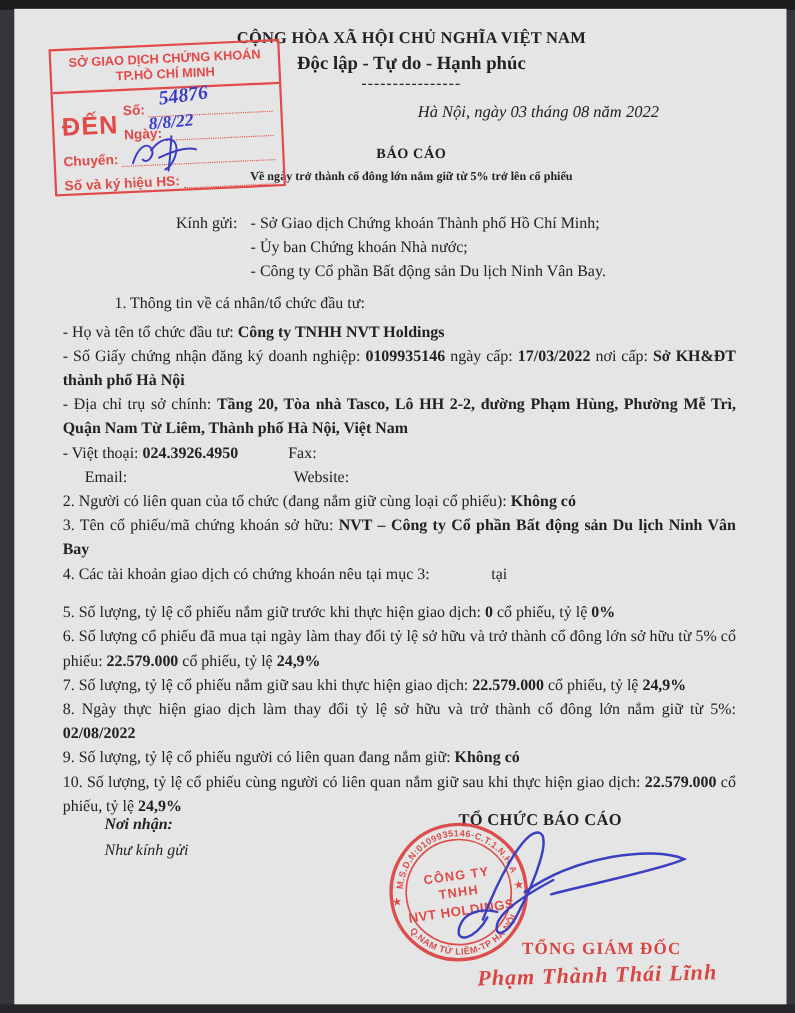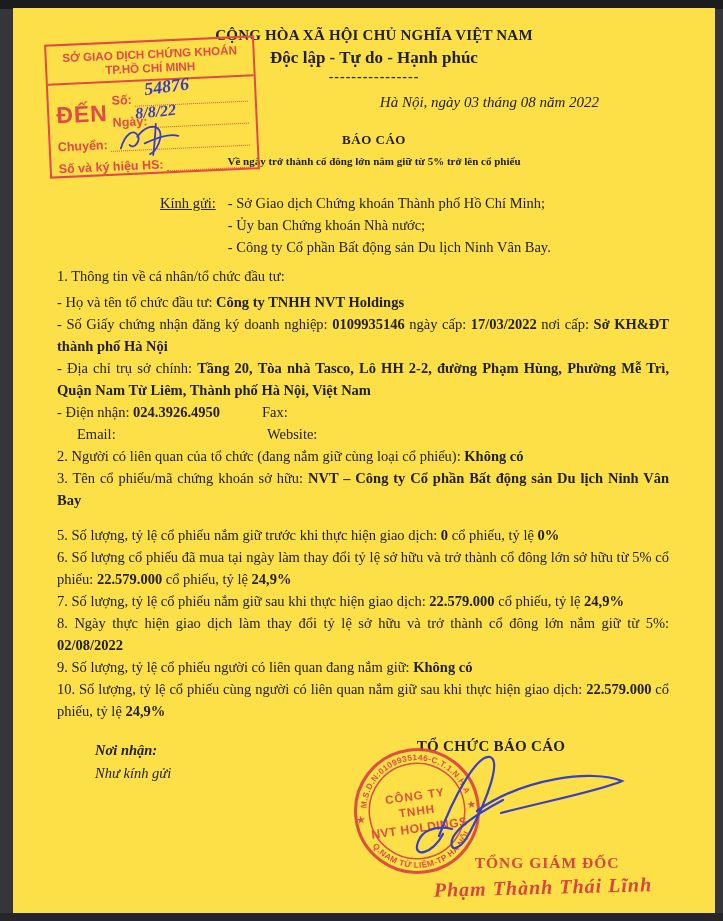--- a/index.html
+++ b/index.html
@@ -1,42 +1,42 @@
 <!DOCTYPE html>
 <html><head>
 <meta charset="utf-8">
 <style>
   html,body{margin:0;padding:0;}
   .scan{position:relative;width:723px;height:921px;background:#36363a;overflow:hidden;
         font-family:"Liberation Serif",serif;}
   .scan::before{content:"";position:absolute;left:0;top:0;width:723px;height:9px;background:#1c1c1e;}
   .scan::after{content:"";position:absolute;left:0;bottom:0;width:723px;height:8px;background:#26262a;}
-  .page{position:absolute;left:13px;top:8px;width:702px;height:906px;background:#fde047;color:#222226;}
+  .page{position:absolute;left:13px;top:8px;width:702px;height:906px;background:#e5e5e5;color:#222226;}
   .flow{padding:0 46px 0 44px;}
 
   
   .doc-header{text-align:center;margin-left:22px;}
   .h1{margin-top:18px;font-weight:bold;font-size:15px;line-height:19px;letter-spacing:.2px;}
   .h2{margin-top:3px;font-weight:bold;font-size:17px;line-height:19px;}
   .divider{margin-top:4px;font-size:14px;line-height:12px;font-weight:bold;letter-spacing:1px;color:#2a2a2e;}
   .date-line{margin-top:9px;text-align:right;padding-right:70px;font-style:italic;font-size:15px;line-height:20px;}
 
   .title-block{text-align:center;margin-left:22px;}
   .title{margin-top:17px;font-weight:bold;font-size:13px;line-height:21px;letter-spacing:.5px;}
   .subtitle{margin-top:1px;font-weight:bold;font-size:11px;line-height:20px;}
 
   
   .recipients{margin-top:21px;margin-left:103px;display:flex;font-size:14.5px;line-height:22px;}
-  .kg-label{flex:0 0 auto;margin-right:12px;text-decoration:underline;}
+  .kg-label{flex:0 0 auto;margin-right:12px;}
   .kg-list div{white-space:nowrap;}
 
   
   .bp{margin:0;font-size:14.5px;line-height:22px;text-align:justify;position:relative;}
   .bp .b, .b{font-weight:bold;}
-  .bp.mt8{margin-top:7px;}
+  .bp.mt8{margin-top:7px;margin-left:47px;}
   .bp.mt4{margin-top:4px;}
   .bp.mt12{margin-top:13px;}
   .abs-fax{position:absolute;left:205px;top:0;}
   .abs-web{position:absolute;left:210px;top:0;}
   .email-ind{margin-left:20px;}
   .tai-gap{margin-left:56px;}
 
   
   .stamp-box{position:absolute;left:47px;top:40px;width:206px;height:130px;
      border:2.5px solid #e14a48;transform:rotate(-2.6deg);color:#e14a48;z-index:4;
@@ -97,24 +97,25 @@
           <div>- Sở Giao dịch Chứng khoán Thành phố Hồ Chí Minh;</div>
           <div>- Ủy ban Chứng khoán Nhà nước;</div>
           <div>- Công ty Cổ phần Bất động sản Du lịch Ninh Vân Bay.</div>
         </div>
       </div>
 
       <p class="bp mt8"><span>1. Thông tin về cá nhân/tổ chức đầu tư:</span></p>
       <p class="bp mt4"><span>- Họ và tên tổ chức đầu tư: </span><span class="b">Công ty TNHH NVT Holdings</span></p>
       <p class="bp"><span>- Số Giấy chứng nhận đăng ký doanh nghiệp: </span><span class="b">0109935146</span><span> ngày cấp: </span><span class="b">17/03/2022</span><span> nơi cấp: </span><span class="b">Sở KH&amp;ĐT thành phố Hà Nội</span></p>
       <p class="bp"><span>- Địa chỉ trụ sở chính: </span><span class="b">Tầng 20, Tòa nhà Tasco, Lô HH 2-2, đường Phạm Hùng, Phường Mễ Trì, Quận Nam Từ Liêm, Thành phố Hà Nội, Việt Nam</span></p>
-      <p class="bp"><span><span>- Điện nhận: </span><span class="b">024.3926.4950</span></span><span class="abs-fax">Fax:</span></p>
+      <p class="bp"><span><span>- Việt thoại: </span><span class="b">024.3926.4950</span></span><span class="abs-fax">Fax:</span></p>
       <p class="bp"><span class="email-ind">Email:</span><span class="abs-web">Website:</span></p>
       <p class="bp"><span>2. Người có liên quan của tổ chức (đang nắm giữ cùng loại cổ phiếu): </span><span class="b">Không có</span></p>
       <p class="bp"><span>3. Tên cổ phiếu/mã chứng khoán sở hữu: </span><span class="b">NVT – Công ty Cổ phần Bất động sản Du lịch Ninh Vân Bay</span></p>
+      <p class="bp"><span>4. Các tài khoản giao dịch có chứng khoán nêu tại mục 3:</span><span class="tai-gap">tại</span></p>
       <p class="bp mt12"><span>5. Số lượng, tỷ lệ cổ phiếu nắm giữ trước khi thực hiện giao dịch: </span><span class="b">0</span><span> cổ phiếu, tỷ lệ </span><span class="b">0%</span></p>
       <p class="bp"><span>6. Số lượng cổ phiếu đã mua tại ngày làm thay đổi tỷ lệ sở hữu và trở thành cổ đông lớn sở hữu từ 5% cổ phiếu: </span><span class="b">22.579.000</span><span> cổ phiếu, tỷ lệ </span><span class="b">24,9%</span></p>
       <p class="bp"><span>7. Số lượng, tỷ lệ cổ phiếu nắm giữ sau khi thực hiện giao dịch: </span><span class="b">22.579.000</span><span> cổ phiếu, tỷ lệ </span><span class="b">24,9%</span></p>
       <p class="bp"><span>8. Ngày thực hiện giao dịch làm thay đổi tỷ lệ sở hữu và trở thành cổ đông lớn nắm giữ từ 5%: </span><span class="b">02/08/2022</span></p>
       <p class="bp"><span>9. Số lượng, tỷ lệ cổ phiếu người có liên quan đang nắm giữ: </span><span class="b">Không có</span></p>
       <p class="bp"><span>10. Số lượng, tỷ lệ cổ phiếu cùng người có liên quan nắm giữ sau khi thực hiện giao dịch: </span><span class="b">22.579.000</span><span> cổ phiếu, tỷ lệ </span><span class="b">24,9%</span></p>
     </div>
 
     <div class="footer">
       <div class="noi-label">Nơi nhận:</div>

